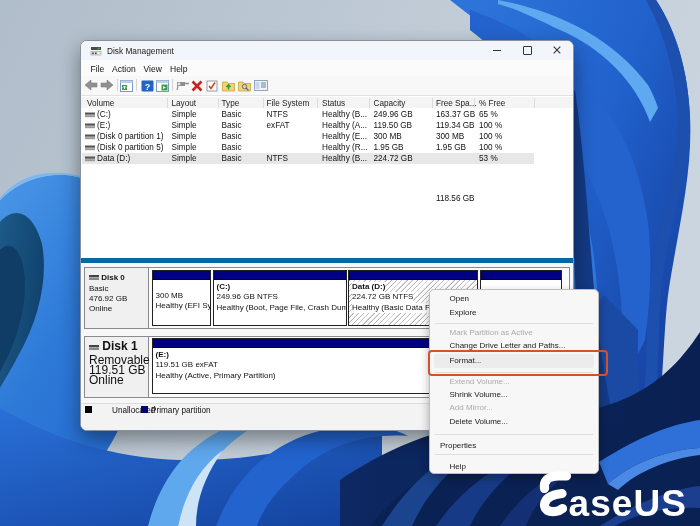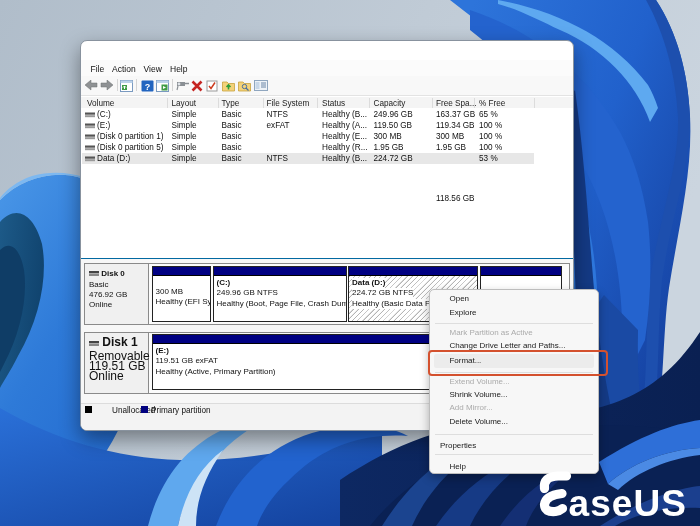--- a/index.html
+++ b/index.html
@@ -75,20 +75,36 @@
   <path d="M436,526 C462,488 500,460 545,448 C510,470 484,496 470,526 Z" fill="#163a85"></path>
   <path d="M500,526 C520,496 550,472 585,460 C558,478 536,500 526,526 Z" fill="#142f74"></path>
 
   <path d="M599,462 C640,436 672,424 700,420 L700,448 C665,450 630,464 608,484 Z" fill="#2e6fd8"></path>
     <path d="M608,484 C630,464 665,450 700,448 L700,455 C668,459 638,471 618,490 Z" fill="#4b8ae4"></path>
   <path d="M600,526 C640,500 678,488 700,486 L700,508 C670,506 635,514 615,526 Z" fill="#1b3f8e"></path>
 </svg>
 
 <div class="abs" id="win" style="left:80px;top:40px;width:494px;height:390.5px;background:#ffffff;border-radius:7px;border:1px solid #88929e;box-shadow:0 8px 20px rgba(0,0,0,0.4);box-sizing:border-box;overflow:hidden;">
 
+  <div class="abs" style="left:0;top:0;width:100%;height:18.5px;background:#f2f5f9;">
+    <svg class="abs" style="left:9px;top:3.5px" width="12" height="12" viewBox="0 0 12 12">
+      <rect x="1" y="2" width="10" height="3" fill="#4a4a4a"></rect>
+      <rect x="7.5" y="2.6" width="2.2" height="1.8" fill="#2fae3a"></rect>
+      <rect x="1" y="6.5" width="10" height="3.5" fill="#e8e8e8" stroke="#9a9a9a" stroke-width="0.6"></rect>
+      <rect x="2.2" y="7.5" width="1.6" height="1.6" fill="#333"></rect>
+      <rect x="5" y="7.5" width="1.6" height="1.6" fill="#333"></rect>
+    </svg>
+    <span class="abs" style="left:26px;top:5px;font-size:8.3px;color:#1b1b1b;">Disk Management</span>
+
+    <span class="abs" style="left:412px;top:9px;width:8px;height:1.2px;background:#333;"></span>
+    <span class="abs" style="left:442px;top:5px;width:6.5px;height:6.5px;border:1.1px solid #333;border-radius:1px;"></span>
+    <svg class="abs" style="left:472px;top:5px;" width="8" height="8" viewBox="0 0 8 8">
+        <path d="M0.7,0.7 L7.3,7.3 M7.3,0.7 L0.7,7.3" stroke="#333" stroke-width="1.1"></path>
+      </svg>
+  </div>
 
   <div class="abs" style="left:0;top:18.5px;width:100%;height:16.5px;background:#fbfbfb;font-size:8.5px;color:#111;">
     <span class="abs" style="left:9.5px;top:4px;">File</span>
     <span class="abs" style="left:31px;top:4px;">Action</span>
     <span class="abs" style="left:62.5px;top:4px;">View</span>
     <span class="abs" style="left:89px;top:4px;">Help</span>
   </div>
 
   <div class="abs" id="toolbar" style="left:0;top:35px;width:100%;height:18.5px;background:#f8f8f8;border-bottom:1px solid #e3e3e3;">
       <svg class="abs" style="left:4px;top:4px" width="13" height="11" viewBox="0 0 13 11">
@@ -219,21 +235,21 @@
       <span class="abs" style="left:16px;top:46px;">Data (D:)</span>
       <span class="abs" style="left:90.5px;top:46px;">Simple</span>
       <span class="abs" style="left:140.5px;top:46px;">Basic</span>
       <span class="abs" style="left:185.5px;top:46px;">NTFS</span>
       <span class="abs" style="left:241px;top:46px;">Healthy (B...</span>
       <span class="abs" style="left:292.5px;top:46px;">224.72 GB</span>
       <span class="abs" style="left:355px;top:46px;margin-top:40px;">118.56 GB</span>
       <span class="abs" style="left:398px;top:46px;">53 %</span>
     </div>
 
-  <div class="abs" id="bpane" style="left:0;top:216.5px;width:100%;height:145.5px;background:#f7f7f7;border-top:1px solid #0369a1;">
+  <div class="abs" id="bpane" style="left:0;top:216.5px;width:100%;height:145.5px;background:#f7f7f7;border-top:5px solid #0369a1;">
       <div class="abs" style="left:3px;top:4px;width:486px;height:62.5px;border:1px solid #8a8a8a;background:#fbfbfb;box-sizing:border-box;"></div>
       <div class="abs" style="left:3px;top:4px;width:64.5px;height:62.5px;border:1px solid #8a8a8a;background:#f0f0f0;box-sizing:border-box;font-size:8px;color:#111;">
         <div style="padding:5px 0 0 4px;"><svg width="10" height="7" viewBox="0 0 10 7" style="vertical-align:-1px">
             <rect x="0" y="1" width="10" height="2.4" fill="#444"></rect>
             <rect x="0" y="4" width="10" height="2" fill="#888"></rect>
           </svg> <b>Disk 0</b><br><span style="display:block;margin-top:2px;line-height:10.2px;">Basic<br>476.92 GB<br>Online</span></div>
       </div>
       <div class="abs" style="left:70.5px;top:7.5px;width:59px;height:56px;border:1px solid #222;background:#fff;box-sizing:border-box;overflow:hidden;">
         <div class="abs" style="left:0;top:0;width:100%;height:8px;background:#000082;border-bottom:1px solid #000;"></div>
         <div class="abs" style="left:3px;top:20px;font-size:8px;line-height:10.4px;color:#111;white-space:nowrap;overflow:hidden;width:54px;">

